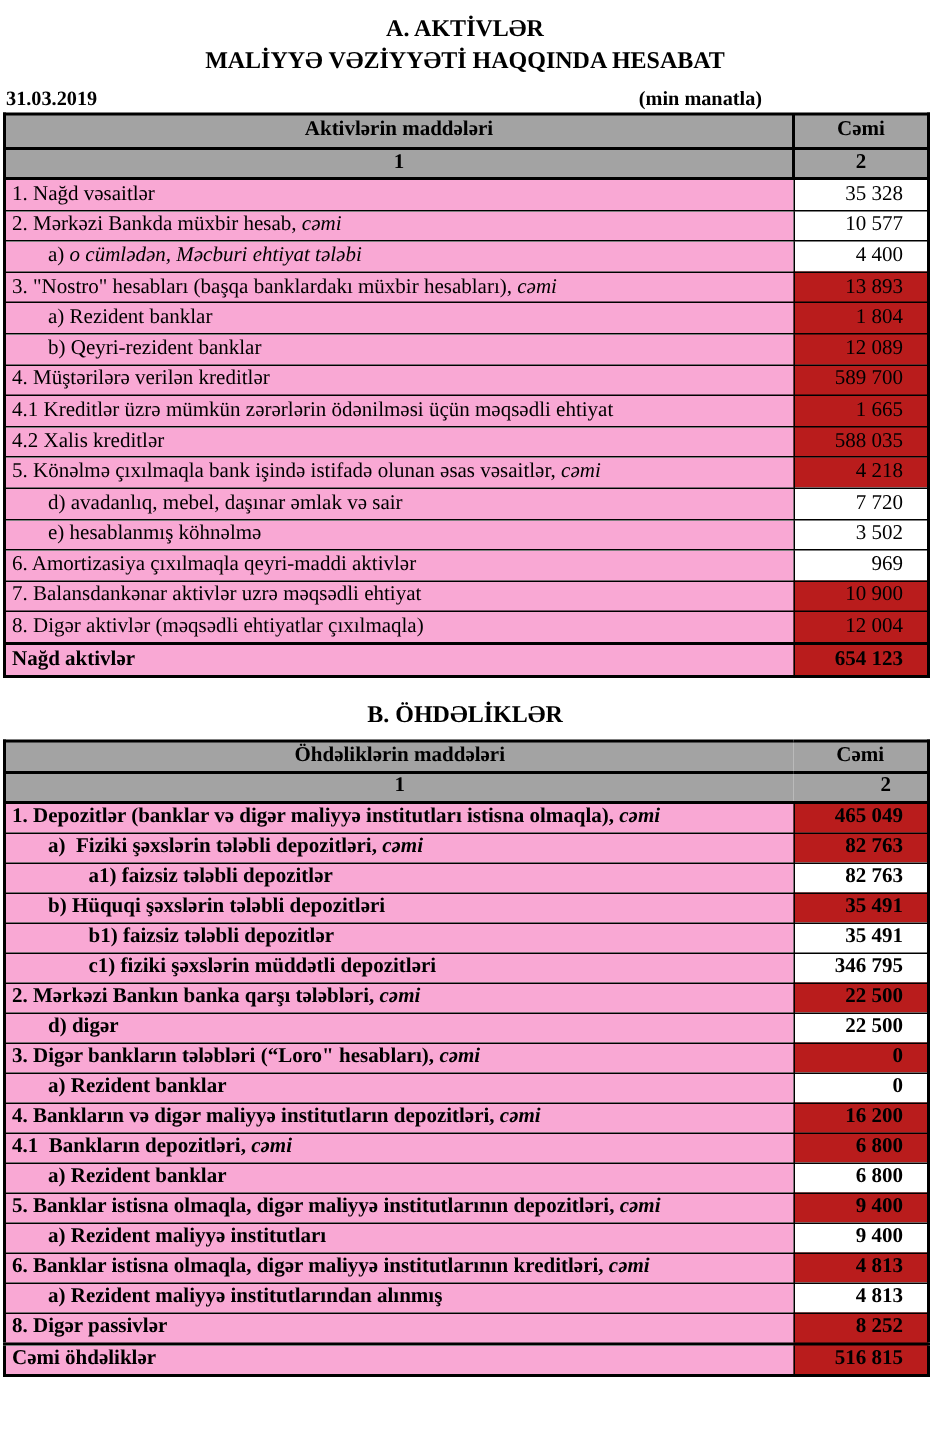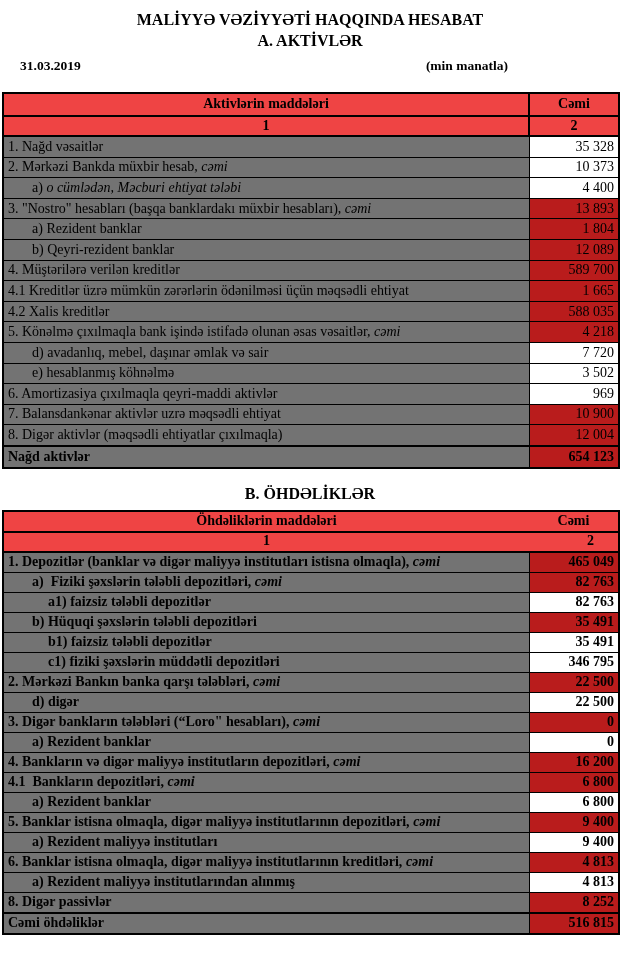--- a/index.html
+++ b/index.html
@@ -3,59 +3,59 @@
 <meta charset="utf-8">
 <style>
   html,body{margin:0;padding:0;background:#ffffff;}
   body{
     width:620px;height:954px;overflow:hidden;color:#000;
     font-family:"Liberation Serif","DejaVu Serif",serif;
   }
   .doc{width:620px;}
   .title-block{margin-top:9px;text-align:center;font-weight:bold;font-size:16px;line-height:21px;}
   .meta-row{display:flex;justify-content:space-between;align-items:baseline;
-            font-weight:bold;font-size:13.5px;margin:7px 0 18px 0;padding-left:20px;}
+            font-weight:bold;font-size:13.5px;margin:7px 0 1px 0;padding-left:4px;}
   .unit-note{margin-right:112px;}
   table.fin{border-collapse:collapse;width:616px;margin-left:2px;table-layout:fixed;
             border:2px solid #000;font-size:14px;}
   col.c1{width:526px;} col.c2{width:90px;}
   th,td{border:1px solid #000;padding:0;vertical-align:middle;line-height:1.15;}
-  th{background:#ef4444;font-weight:bold;text-align:center;}
+  th{background:#a3a3a3;font-weight:bold;text-align:center;}
   tr.hdr th{border-bottom:2px solid #000;}
   tr.sub th{border-bottom:2px solid #000;}
   .h2,.n2{border-left:2px solid #000;}
   
   .ta tr.hdr th{height:21px;}
   .ta tr.sub th{height:18px;}
   .ta tbody td{height:19.6px;}
   
   .tb tr.hdr th{height:19px;}
   .tb tr.sub th{height:18px;}
   .tb tbody td{height:19px;font-weight:bold;}
   .tb thead .h2,.tb thead .n2{border-left:none;}
   .tb thead .h1,.tb thead .n1{border-right:none;}
   .tb thead .n2{text-align:right;padding-right:24px;}
-  td.label{background:#737373;padding-left:4px;white-space:pre;overflow:hidden;}
+  td.label{background:#f9a8d4;padding-left:4px;white-space:pre;overflow:hidden;}
   td.label.ind1{padding-left:28px;}
-  td.label.ind2{padding-left:44px;}
-  td.value{text-align:right;padding-right:4px;white-space:pre;}
+  td.label.ind2{padding-left:55px;}
+  td.value{text-align:right;padding-right:16px;white-space:pre;}
   td.value.vy{background:#b91c1c;}
   td.value.vw{background:#FFFFFF;}
   tr.total td{border-top:2px solid #000;font-weight:bold;}
   .it{font-style:italic;}
   .section-b-title{text-align:center;font-weight:bold;font-size:16px;margin:16px 0 7px 0;}
 </style>
 </head>
 <body>
 
 <div class="doc">
 
   <div class="title-block">
+    <div>A. AKTİVLƏR</div>
     <div>MALİYYƏ VƏZİYYƏTİ HAQQINDA HESABAT</div>
-    <div>A. AKTİVLƏR</div>
   </div>
 
   <div class="meta-row">
     <span>31.03.2019</span>
     <span class="unit-note">(min manatla)</span>
   </div>
 
   <table class="fin ta">
     <colgroup>
         <col class="c1">
@@ -71,21 +71,21 @@
         <th class="n2">2</th>
       </tr>
     </thead>
     <tbody>
         <tr>
           <td class="label"><span>1. Nağd vəsaitlər</span></td>
           <td class="value vw">35 328</td>
         </tr>
         <tr>
           <td class="label"><span>2. Mərkəzi Bankda müxbir hesab, </span><span class="it">cəmi</span></td>
-          <td class="value vw">10 373</td>
+          <td class="value vw">10 577</td>
         </tr>
         <tr>
           <td class="label ind1"><span>a) </span><span class="it">o cümlədən, Məcburi ehtiyat tələbi</span></td>
           <td class="value vw">4 400</td>
         </tr>
         <tr>
           <td class="label"><span>3. "Nostro" hesabları (başqa banklardakı müxbir hesabları), </span><span class="it">cəmi</span></td>
           <td class="value vy">13 893</td>
         </tr>
         <tr>

